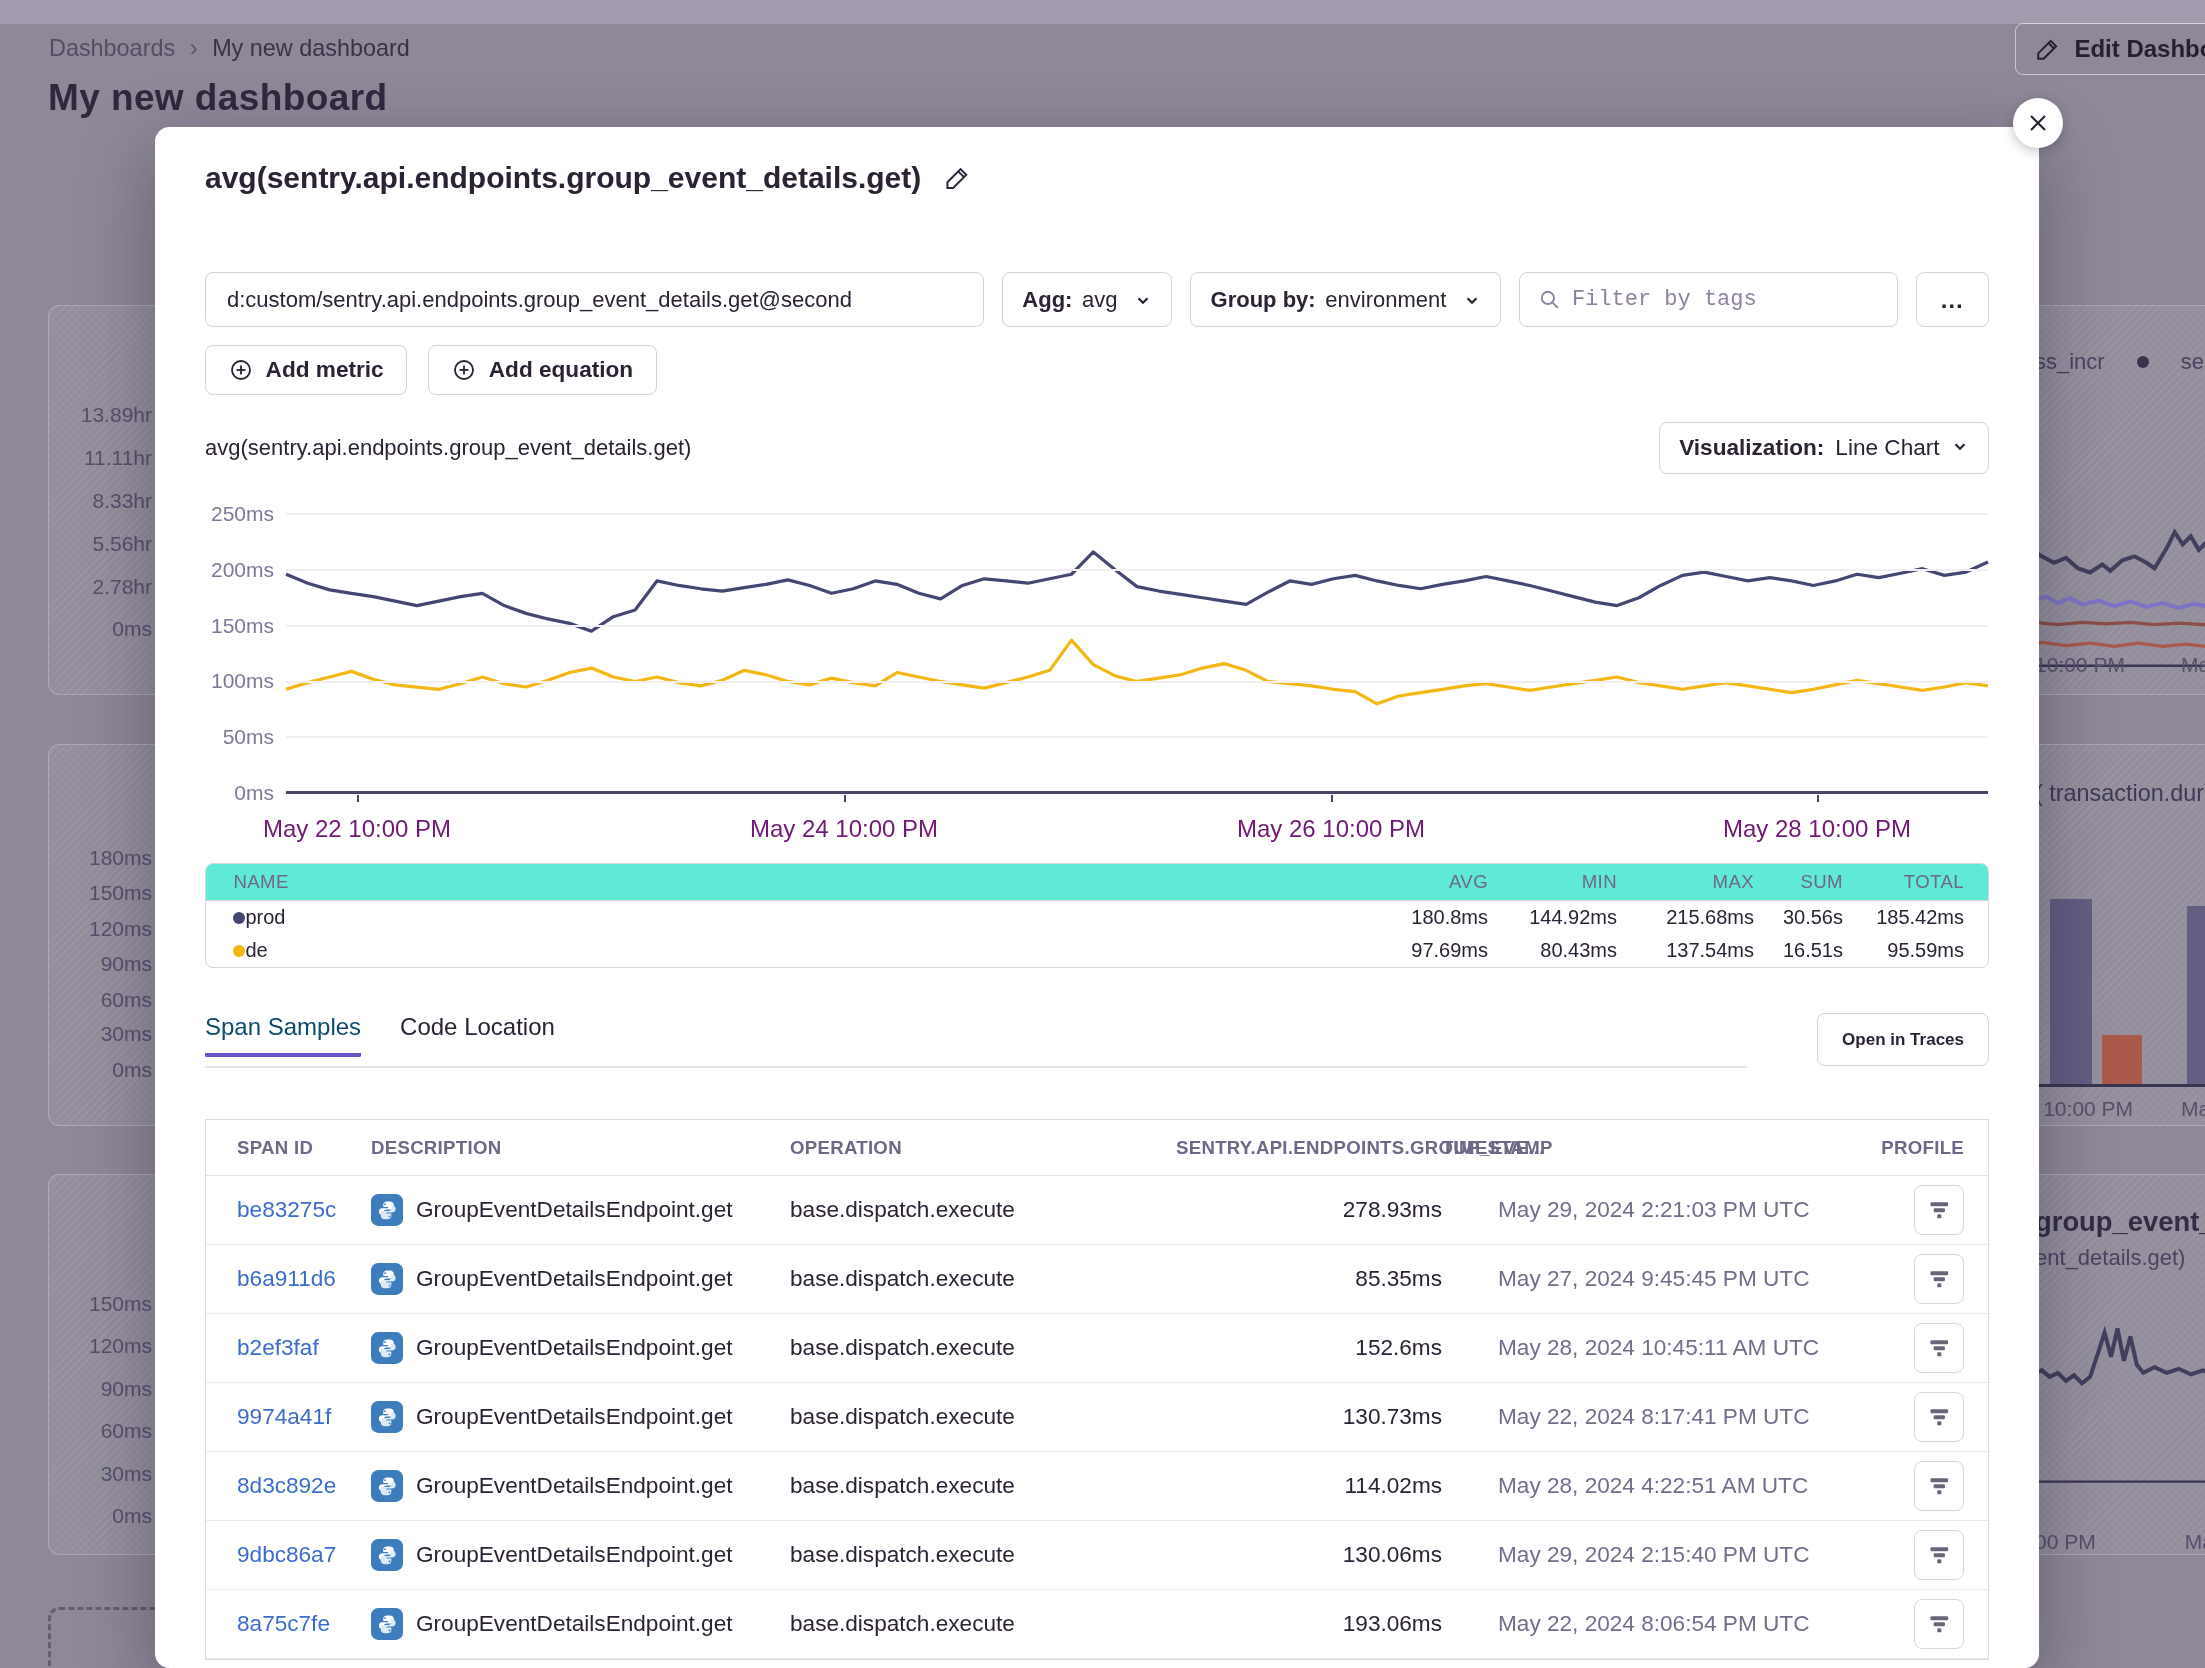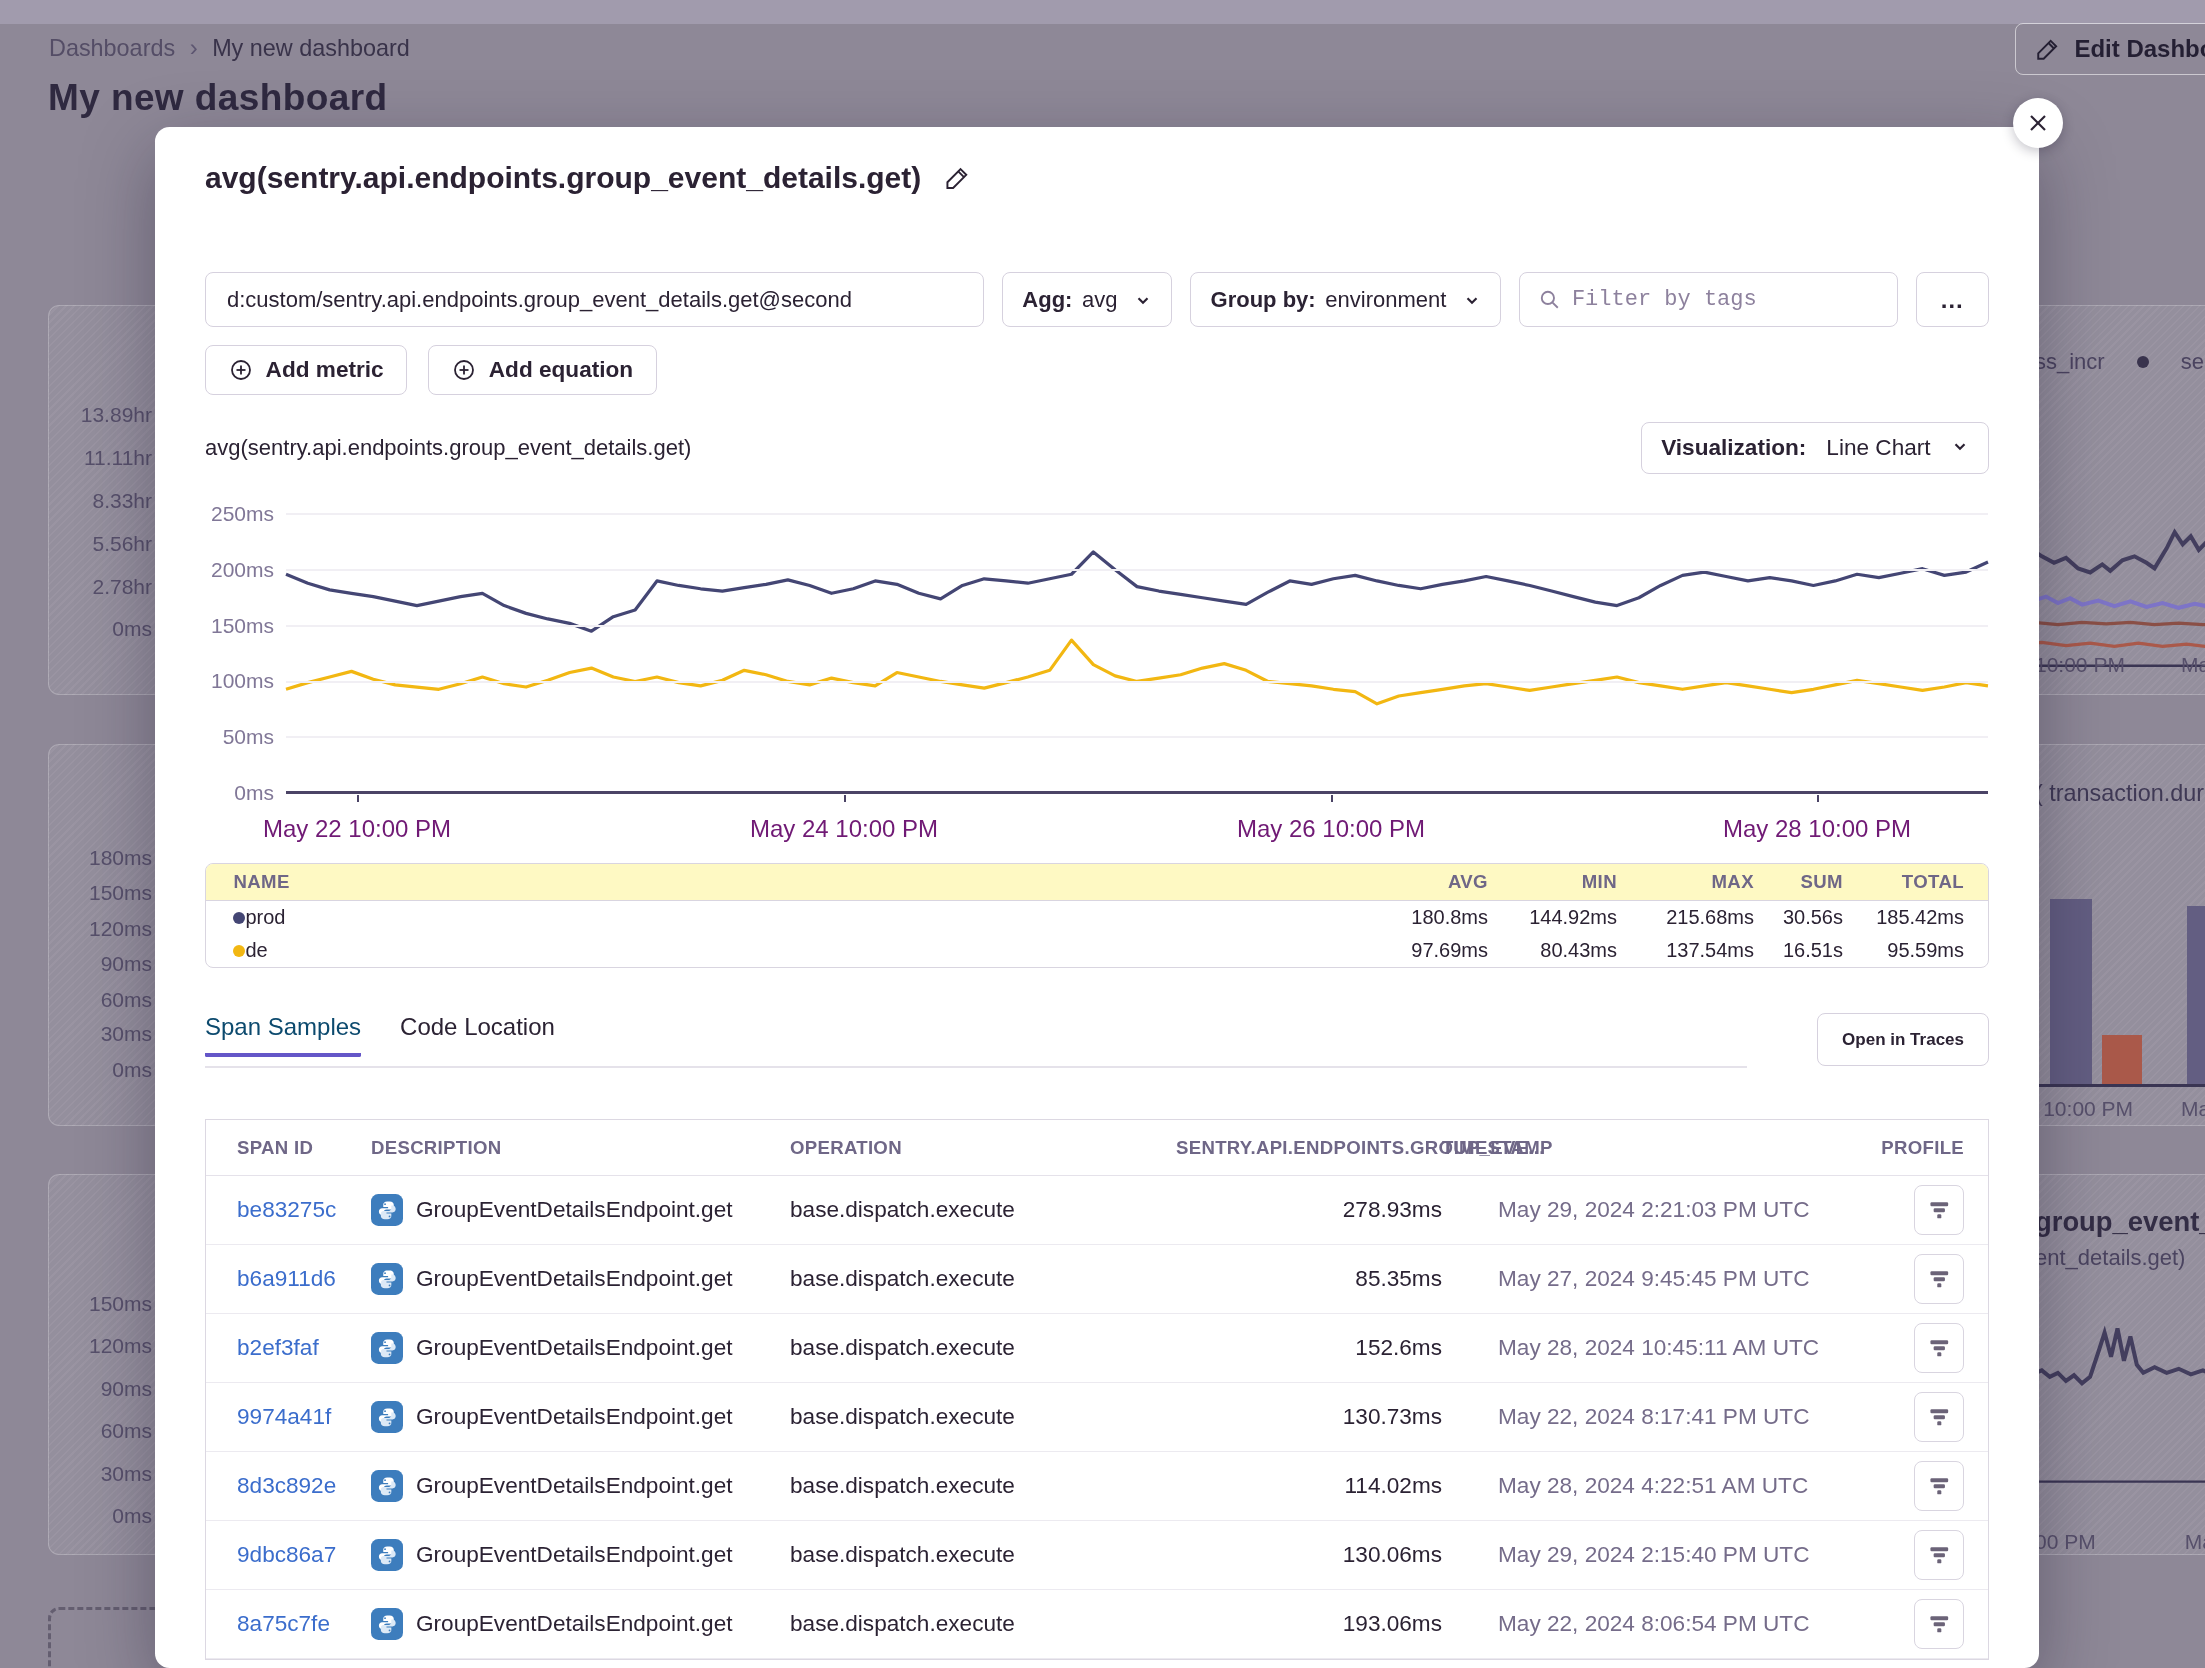--- a/index.html
+++ b/index.html
@@ -65,34 +65,34 @@
   .filter-field input {
     border:none; outline:none; flex:1; font-family:"Liberation Mono", monospace;
     font-size:22px; color:#2b2233; background:transparent;
   }
   .filter-field input::placeholder { color:#8d819d; }
   .dots-btn { width:73px; justify-content:center; font-weight:bold; font-size:24px; letter-spacing:1.6px; cursor:pointer; }
   .addrow { margin-top:18px; display:flex; gap:21px; }
   .add-btn { height:50px; padding:0 22.6px; gap:13px; font-weight:bold; font-size:22.6px; cursor:pointer; }
   .chart-header { margin-top:27px; height:52px; display:flex; align-items:center; justify-content:space-between; }
   .chart-label { font-size:22px; color:#2b2233; }
-  .viz-btn { height:52px; padding:0 19.4px; gap:20px; font-size:22.6px; cursor:pointer; }
+  .viz-btn { height:52px; padding:0 19.4px; gap:11px; font-size:22.6px; cursor:pointer; }
   
   .chart-wrap { position:relative; margin-top:40px; height:316px; }
   .plot { position:absolute; left:81px; top:0; width:1702px; height:279px; }
   .gridline { position:absolute; left:0; width:100%; height:1.6px; background:#f1eff4; }
   .axisline { position:absolute; left:0; bottom:-0.8px; width:100%; height:2.4px; background:#4b4466; }
   .xtick { position:absolute; top:281px; width:1.6px; height:7.3px; background:#4b4466; }
   .chart-ylabel { position:absolute; left:0; width:69px; text-align:right; font-size:21px; color:#807797; }
   .chart-xlabel { position:absolute; top:301px; transform:translateX(-50%); font-size:24px; color:#701a75; white-space:nowrap; }
   .plot svg { position:absolute; inset:0; overflow:visible; }
   
   .sum-table { margin-top:33px; border:1.6px solid #d9d5e0; border-radius:8px; overflow:hidden; }
   .sum-grid { display:grid; grid-template-columns:1fr 121px 129px 137px 89px 121px; align-items:center; padding:0 24px 0 27.4px; }
-  .sum-head { height:37px; background:#fef9c3; border-bottom:1.6px solid #d9d5e0; font-size:18.6px; font-weight:bold; color:#6f6787; letter-spacing:0.4px; }
+  .sum-head { height:37px; background:#5eead4; border-bottom:1.6px solid #d9d5e0; font-size:18.6px; font-weight:normal; color:#6f6787; letter-spacing:0.4px; }
   .sum-head > div { text-align:right; }
   .sum-head > div:first-child { text-align:left; }
   .sum-row { height:33px; font-size:20px; color:#2b2233; }
   .sum-row > div { text-align:right; }
   .sum-row .name-cell { display:flex; align-items:center; text-align:left; }
   
   .tabs-block { position:relative; margin-top:48px; height:52px; }
   .tabs { position:absolute; left:0; bottom:11.3px; display:flex; gap:39px; }
   .tab { font-size:24px; color:#2b2233; cursor:pointer; padding-bottom:11.3px; }
   .tab.active { color:#0c4a6e; border-bottom:4.8px solid #6456c8; border-radius:0 0 1.6px 1.6px; }

